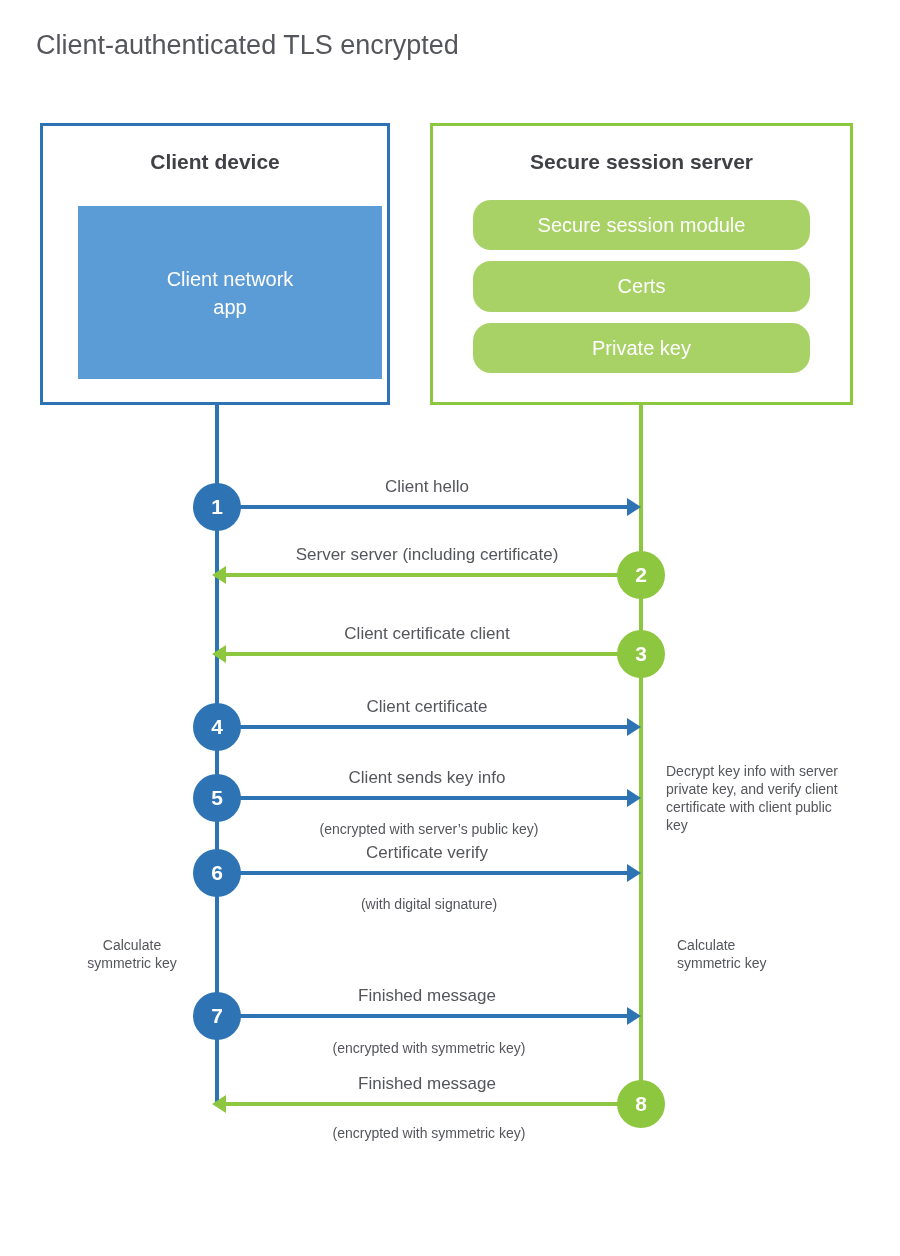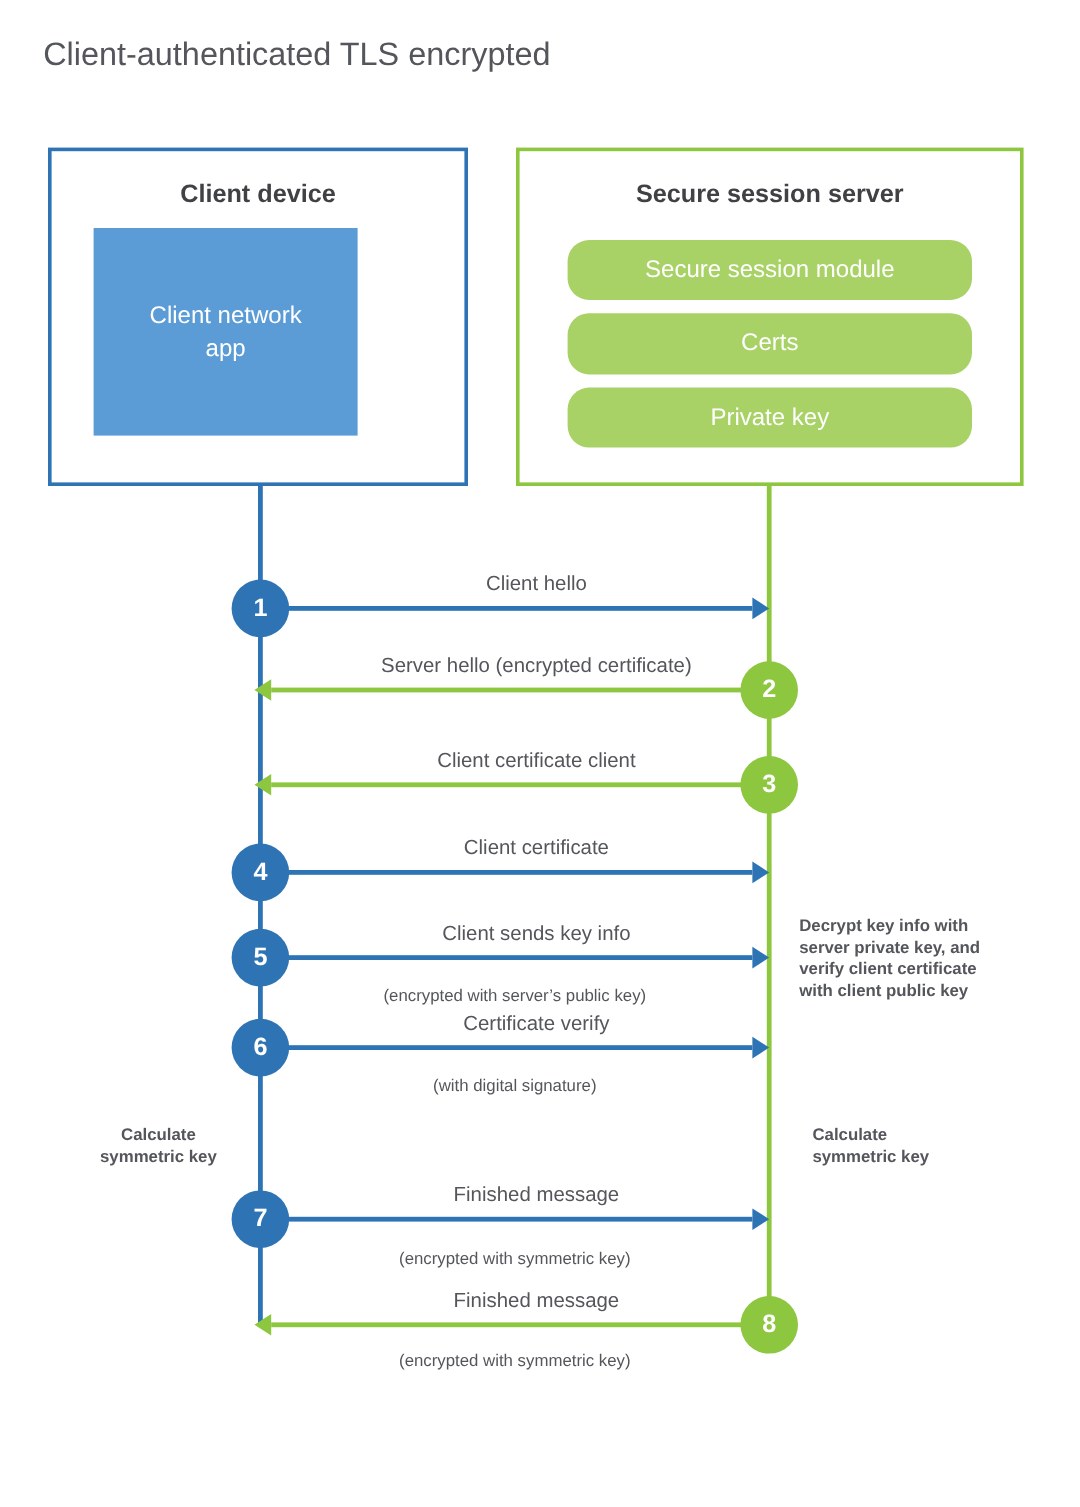--- a/index.html
+++ b/index.html
@@ -16,21 +16,21 @@
 
   .page-title{position:absolute;left:36px;top:30px;font-size:27px;font-weight:300;
     color:var(--text-gray);letter-spacing:0px;}
 
   
   .actor-box{position:absolute;top:123px;height:282px;background:#fff;}
   .client-box{left:40px;width:350px;border:3px solid var(--blue);padding-left:32px;}
   .server-box{left:430px;width:423px;border:3px solid var(--green);padding-left:29px;}
   .actor-title{position:absolute;top:24px;left:0;width:100%;text-align:center;
     font-size:21px;font-weight:bold;color:var(--text-dark);}
-  .app-box{position:absolute;left:35px;top:64px;width:220px;height:173px;
+  .app-box{position:absolute;left:35px;top:80px;width:304px;height:173px;
     background:var(--light-blue);display:flex;align-items:center;justify-content:center;
     color:#fff;font-size:20px;text-align:center;white-space:pre-line;line-height:1.4;}
   .module-bar{position:absolute;left:40px;width:337px;height:50px;background:var(--light-green);
     display:flex;align-items:center;justify-content:center;color:#fff;font-size:20px;border-radius:18px;}
   .bar-1{top:74px;}
   .bar-2{top:135px;height:51px;}
   .bar-3{top:197px;}
 
   
   .lifeline{position:absolute;width:4px;}
@@ -43,28 +43,28 @@
     font-size:21px;font-weight:bold;}
   .badge.blue{background:var(--blue);left:193px;}
   .badge.green{background:var(--green);left:617px;}
   .shaft{position:absolute;height:4px;z-index:2;}
   .shaft.blue{background:var(--blue);left:240px;width:387px;}
   .shaft.green{background:var(--green);left:226px;width:392px;}
   .ah{position:absolute;width:0;height:0;z-index:2;
     border-top:9px solid transparent;border-bottom:9px solid transparent;}
   .ah.right{border-left:14px solid var(--blue);left:627px;}
   .ah.left{border-right:14px solid var(--green);left:212px;}
-  .msg{position:absolute;left:235px;width:424px;text-align:center;
+  .msg{position:absolute;left:215px;width:424px;text-align:center;
     font-size:17px;color:var(--text-gray);line-height:20px;z-index:2;}
   .sub{position:absolute;left:217px;width:424px;text-align:center;
     font-size:14px;color:var(--text-gray);line-height:18px;z-index:2;margin-top:12px;}
 
   
   .note{position:absolute;font-size:14px;color:var(--text-gray);line-height:18px;
-    white-space:pre-line;font-weight:bold;}
+    white-space:pre-line;}
   .note.decrypt{left:666px;top:762px;width:175px;text-align:left;white-space:normal;}
   .note.calc-left{left:77px;top:936px;width:110px;text-align:center;}
   .note.calc-right{left:677px;top:936px;width:110px;text-align:left;}
 </style>
 </head>
 <body>
 
 <div id="page">
 
   <div class="page-title">Client-authenticated TLS encrypted</div>
@@ -89,21 +89,21 @@
     <div class="badge blue" style="top:483px">1</div>
     <div class="shaft blue" style="top:505px"></div>
     <div class="ah right" style="top:498px"></div>
     <div class="msg" style="top:477px">Client hello</div>
   </div>
 
   <div>
     <div class="badge green" style="top:551px">2</div>
     <div class="shaft green" style="top:573px"></div>
     <div class="ah left" style="top:566px"></div>
-    <div class="msg" style="top:545px">Server hello (encrypted certificate)</div>
+    <div class="msg" style="top:545px">Server server (including certificate)</div>
   </div>
 
   <div>
     <div class="badge green" style="top:630px">3</div>
     <div class="shaft green" style="top:652px"></div>
     <div class="ah left" style="top:645px"></div>
     <div class="msg" style="top:624px">Client certificate client</div>
   </div>
 
   <div>

